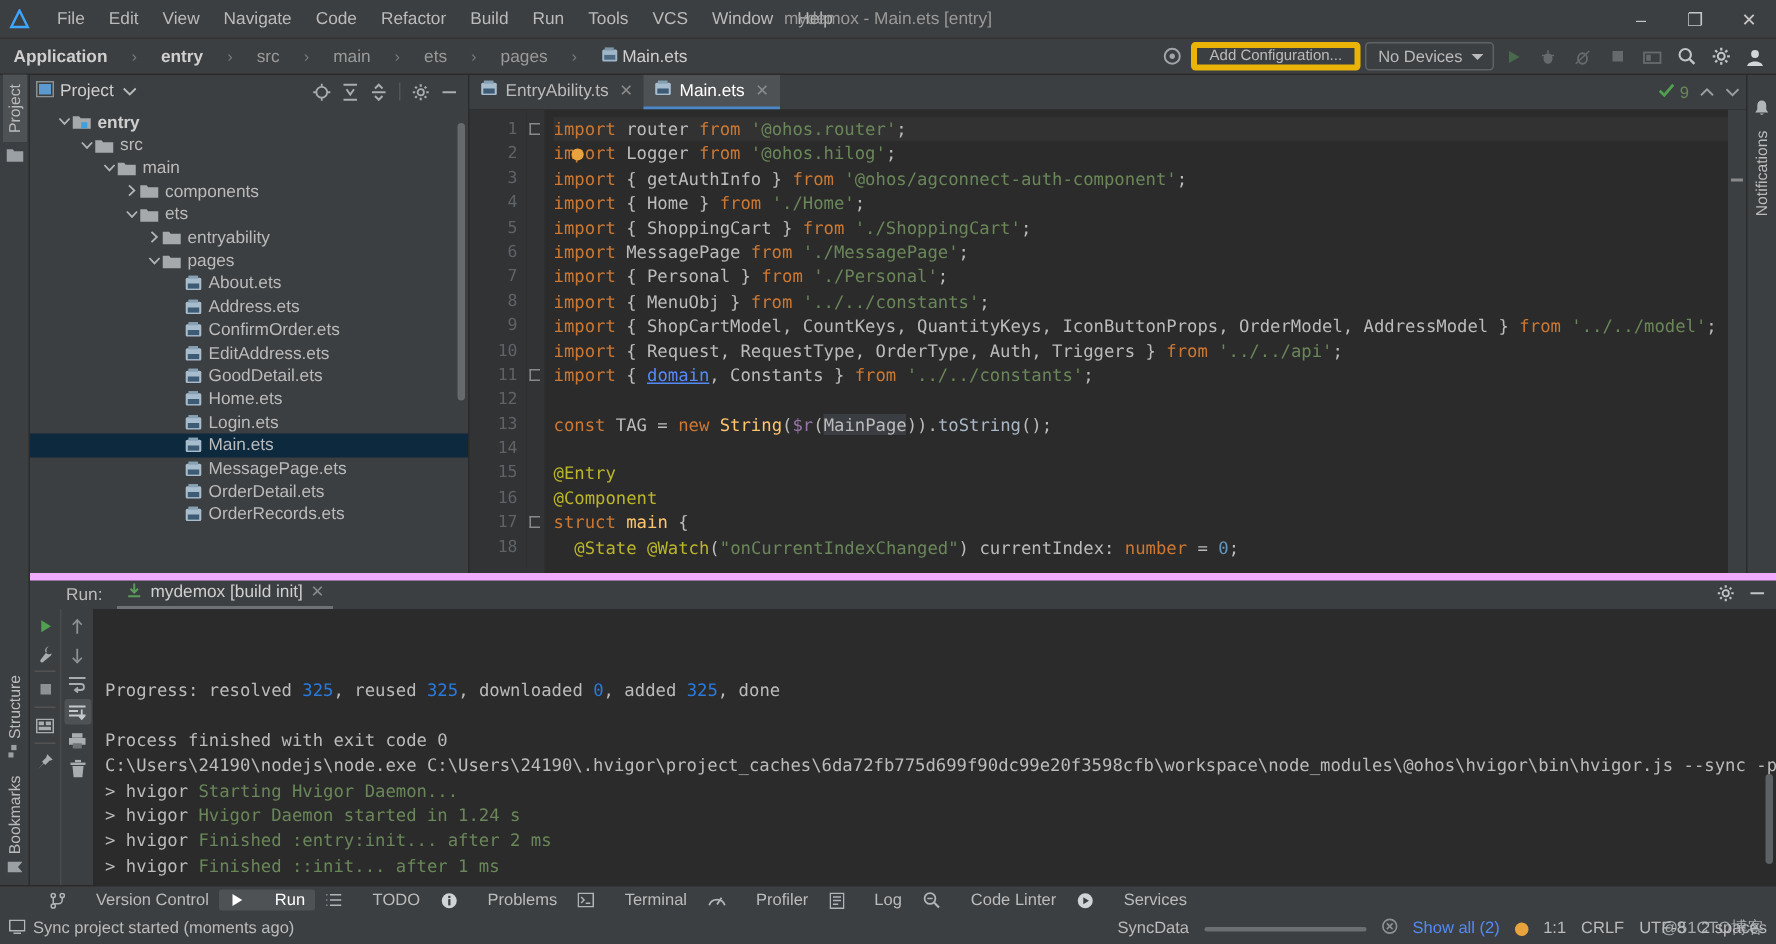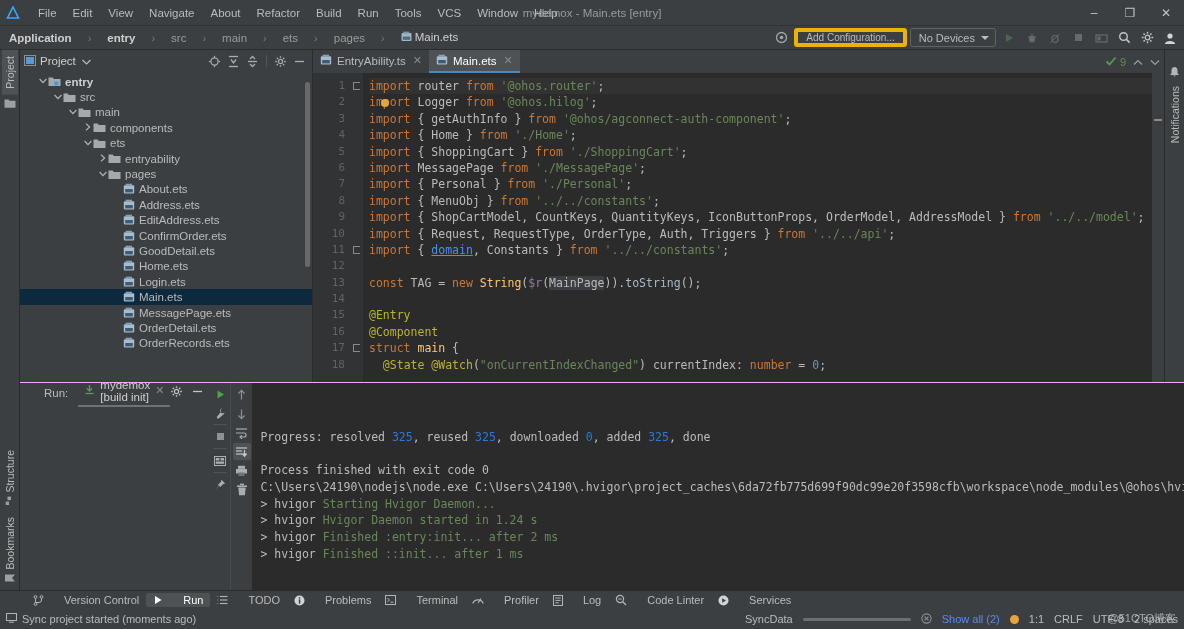--- a/index.html
+++ b/index.html
@@ -135,21 +135,21 @@
 
   .code-caret { position:absolute; width:8px; height:8px; background:#e8a33d; border-radius:50%; left:68px; top:26px; }
 
   
   .vstrip-r {
     width: 20px; flex:0 0 20px; background:#3c3f41; border-left:1px solid #2b2b2b;
     display:flex; flex-direction:column; align-items:center;
   }
 
   
-  .run-panel { flex:0 0 208px; background:#3c3f41; display:flex; flex-direction:row; border-top:1px solid #f0abfc; min-height:0; }
+  .run-panel { flex:0 0 208px; background:#3c3f41; display:flex; flex-direction:column; border-top:5px solid #f0abfc; min-height:0; }
   .run-header { height:19px; display:flex; align-items:center; flex:0 0 19px; padding-left:4px; }
   .run-lbl { font-size:11.5px; color:#bbbbbb; margin-right:10px; padding-left:20px; }
   .run-tab { display:flex; align-items:center; gap:5px; font-size:11.5px; color:#cfcfcf; padding: 0 6px 2px; border-bottom:2px solid #6e7274; }
   .run-tab .x { color:#8a8a8a; font-size:11px; }
   .run-header-right { margin-left:auto; display:flex; align-items:center; gap:8px; padding-right:6px; }
 
   .run-body { flex:1 1 auto; display:flex; min-height:0; }
   .run-tools { width:20px; flex:0 0 20px; display:flex; flex-direction:column; align-items:center; gap:1px; padding-top:3px; }
   .run-tools2 { width:22px; flex:0 0 22px; display:flex; flex-direction:column; align-items:center; gap:2px; padding-top:3px; border-left:1px solid #4b4b4b;}
   .rtool { width:18px;height:17px; display:flex; align-items:center; justify-content:center; color:#a0a5a9; }
@@ -192,21 +192,21 @@
     <div class="logo">
       <svg width="14" height="14" viewBox="0 0 14 14">
           <path d="M7 1 L12.5 12 L1.5 12 Z" fill="none" stroke="#3ea6ff" stroke-width="1.6"></path>
         </svg>
     </div>
     <div class="menubar" id="menubar">
         <div class="menu-item">File</div>
         <div class="menu-item">Edit</div>
         <div class="menu-item">View</div>
         <div class="menu-item">Navigate</div>
-        <div class="menu-item">About</div>
+        <div class="menu-item">Code</div>
         <div class="menu-item">Refactor</div>
         <div class="menu-item">Build</div>
         <div class="menu-item">Run</div>
         <div class="menu-item">Tools</div>
         <div class="menu-item">VCS</div>
         <div class="menu-item">Window</div>
         <div class="menu-item">Help</div>
       </div>
     <div class="win-title">mydemox - Main.ets [entry]</div>
     <div class="win-controls">
@@ -509,32 +509,32 @@
               </div>
               <div class="row" style="padding-left: 93px;">
                 <span class="arrow"></span>
                 <span class="ficon">
                   <svg width="12" height="12" viewBox="0 0 12 12">
                     <rect x="0.8" y="2.2" width="10.4" height="8.2" rx="1" fill="#a7bccd"></rect>
                     <rect x="2.2" y="6" width="7.6" height="3.4" fill="#3e5b75"></rect>
                     <rect x="2.6" y="0.7" width="6.4" height="2.1" fill="#86a0b4"></rect>
                   </svg>
                 </span>
+                <span class="lbl">ConfirmOrder.ets</span>
+              </div>
+              <div class="row" style="padding-left: 93px;">
+                <span class="arrow"></span>
+                <span class="ficon">
+                  <svg width="12" height="12" viewBox="0 0 12 12">
+                    <rect x="0.8" y="2.2" width="10.4" height="8.2" rx="1" fill="#a7bccd"></rect>
+                    <rect x="2.2" y="6" width="7.6" height="3.4" fill="#3e5b75"></rect>
+                    <rect x="2.6" y="0.7" width="6.4" height="2.1" fill="#86a0b4"></rect>
+                  </svg>
+                </span>
                 <span class="lbl">EditAddress.ets</span>
-              </div>
-              <div class="row" style="padding-left: 93px;">
-                <span class="arrow"></span>
-                <span class="ficon">
-                  <svg width="12" height="12" viewBox="0 0 12 12">
-                    <rect x="0.8" y="2.2" width="10.4" height="8.2" rx="1" fill="#a7bccd"></rect>
-                    <rect x="2.2" y="6" width="7.6" height="3.4" fill="#3e5b75"></rect>
-                    <rect x="2.6" y="0.7" width="6.4" height="2.1" fill="#86a0b4"></rect>
-                  </svg>
-                </span>
-                <span class="lbl">ConfirmOrder.ets</span>
               </div>
               <div class="row" style="padding-left: 93px;">
                 <span class="arrow"></span>
                 <span class="ficon">
                   <svg width="12" height="12" viewBox="0 0 12 12">
                     <rect x="0.8" y="2.2" width="10.4" height="8.2" rx="1" fill="#a7bccd"></rect>
                     <rect x="2.2" y="6" width="7.6" height="3.4" fill="#3e5b75"></rect>
                     <rect x="2.6" y="0.7" width="6.4" height="2.1" fill="#86a0b4"></rect>
                   </svg>
                 </span>

